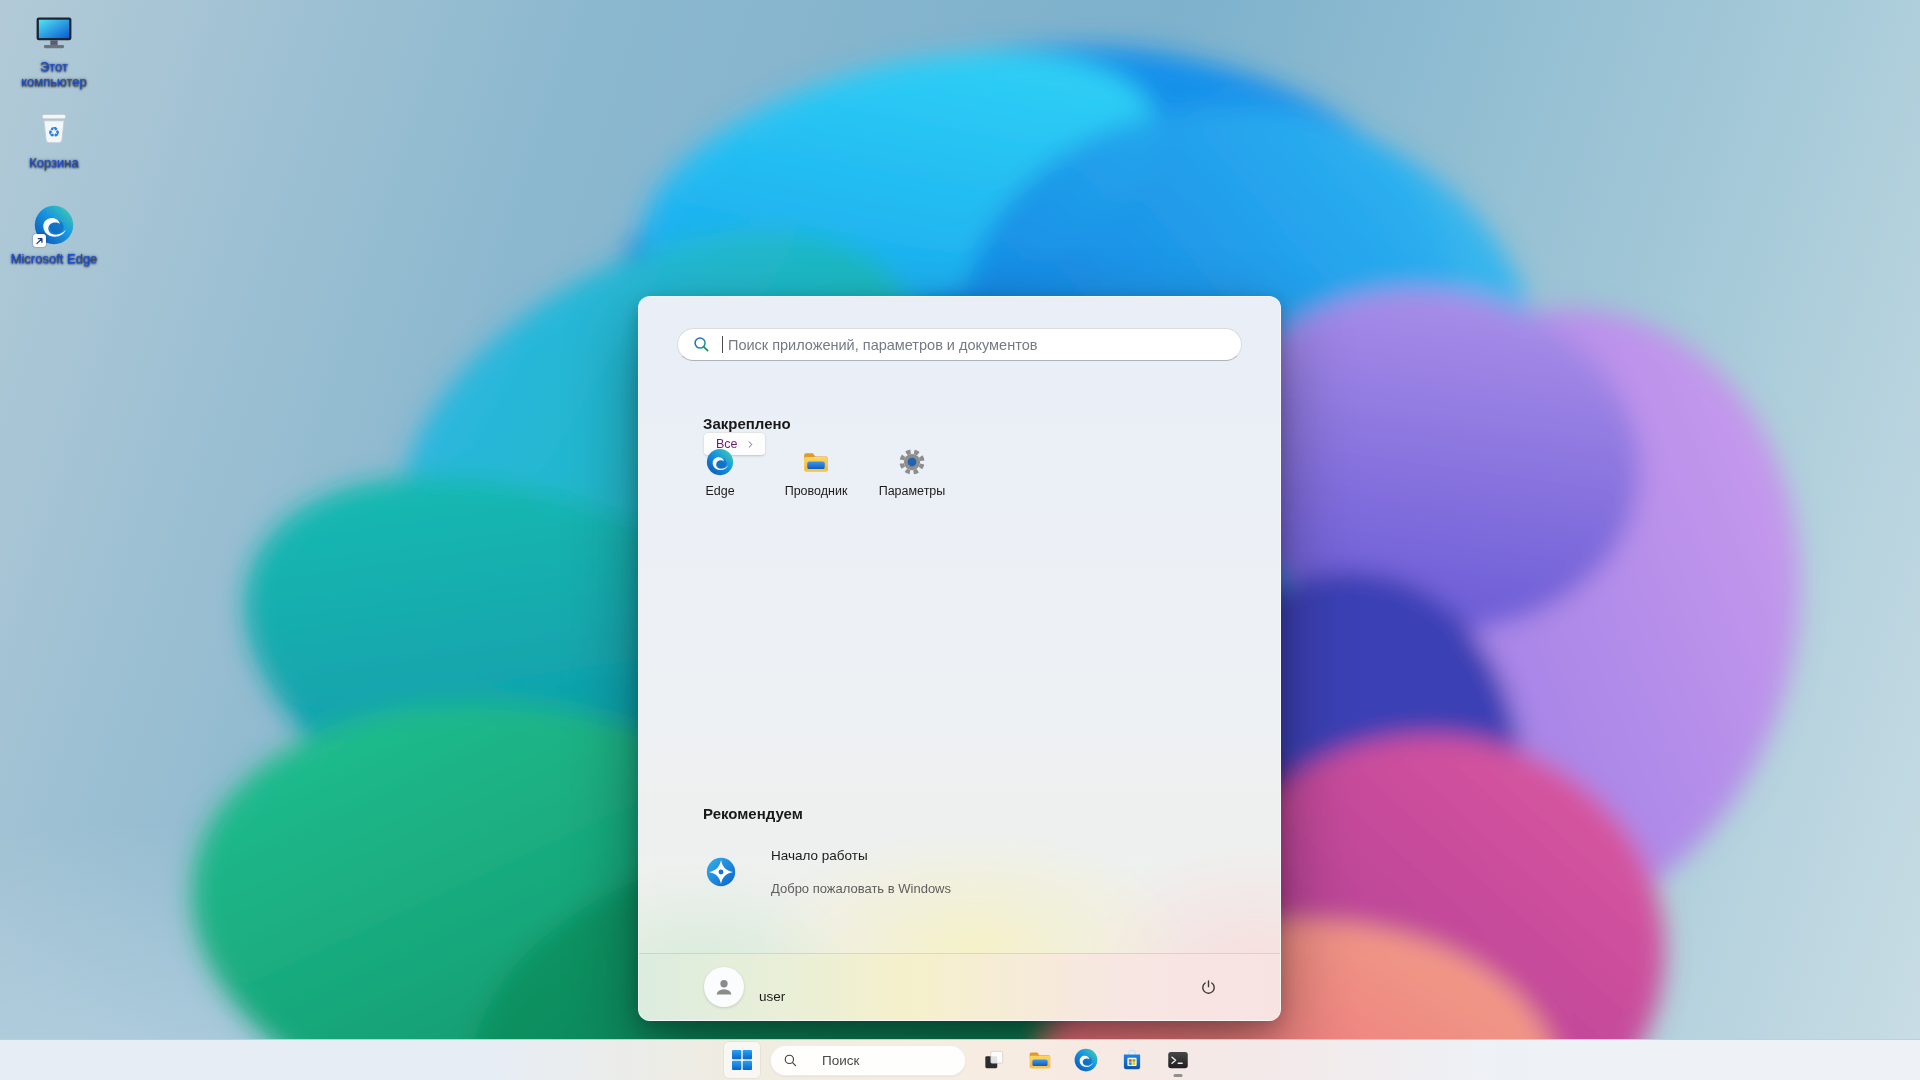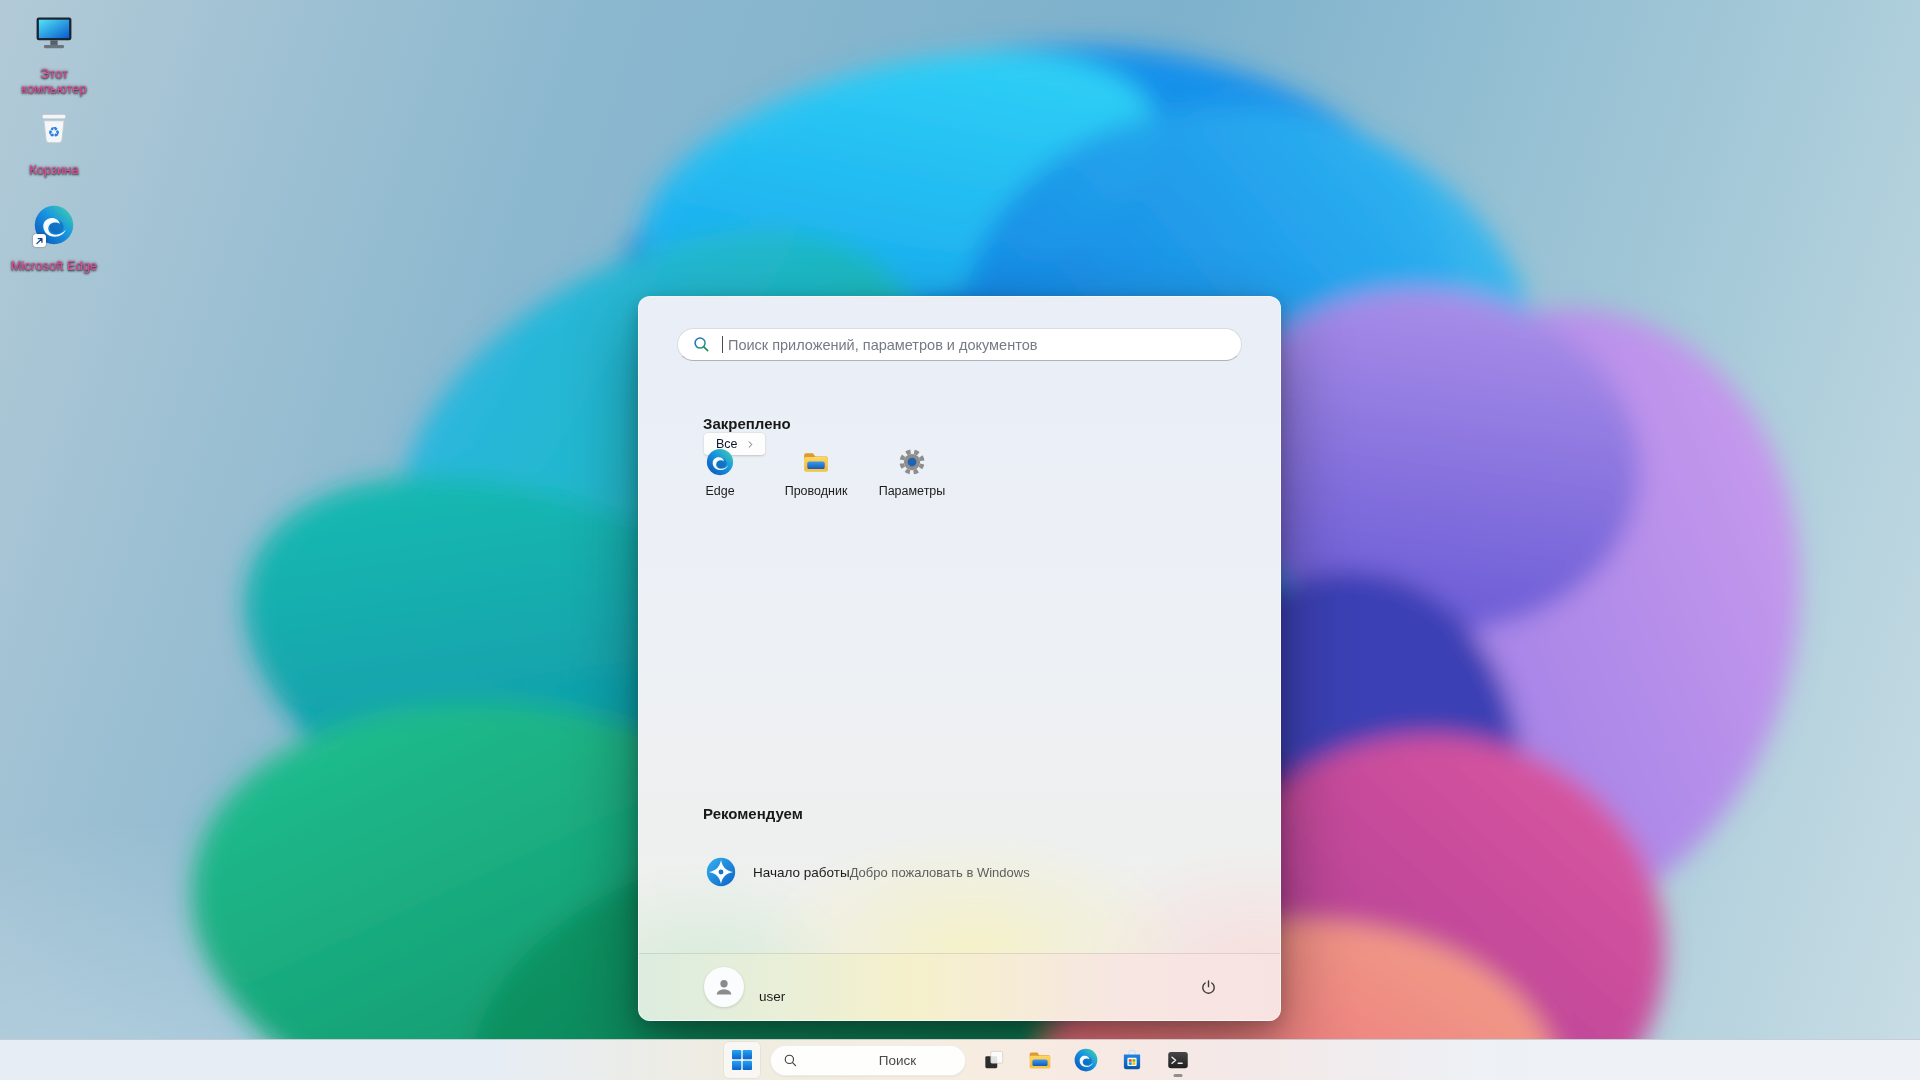--- a/index.html
+++ b/index.html
@@ -10,21 +10,21 @@
     background:
       radial-gradient(60% 40% at 10% 100%, rgba(255,255,255,.28), transparent 60%),
       linear-gradient(108deg,#b2cad7 0%,#8cb8cf 26%,#7db1cc 52%,#a3c8d7 78%,#c9dde5 100%);}
   .flower{position:absolute;inset:0;width:100%;height:100%;}
 
   
   .desktop-icons{position:absolute;left:8px;top:10px;width:92px;z-index:3;}
   .dicon{width:92px;height:96px;display:flex;flex-direction:column;align-items:center;cursor:default;}
   .dicon .glyph{width:46px;height:46px;display:flex;align-items:center;justify-content:center;position:relative;}
   .dicon .glyph svg{width:44px;height:44px;}
-  .dicon .lbl{margin-top:10px;font-size:13px;line-height:1.18;color:#ec4899;text-align:center;
+  .dicon .lbl{margin-top:3px;font-size:13px;line-height:1.18;color:#1d4ed8;text-align:center;
     text-shadow:0 1px 2px rgba(0,0,0,.9),0 0 3px rgba(0,0,0,.55);}
   .shortcut-badge{position:absolute;left:2px;bottom:1px;width:13px;height:13px;background:#fff;border-radius:3px;
     box-shadow:0 0 2px rgba(0,0,0,.45);display:flex;align-items:center;justify-content:center;}
   .shortcut-badge svg{width:9px;height:9px;}
 
   
   .start-menu{position:absolute;left:638px;top:296px;width:643px;height:725px;border-radius:12px;overflow:hidden;z-index:5;
     box-shadow:0 30px 70px rgba(0,0,0,.38),0 6px 20px rgba(0,0,0,.22);
     border:1px solid rgba(255,255,255,.55);box-sizing:border-box;
     background:
@@ -36,32 +36,32 @@
     border:1px solid #d8dbe0;border-bottom-color:#aeb2bc;border-radius:17px;display:flex;align-items:center;
     padding:4px 14px;box-sizing:border-box;}
   .menu-search svg{width:19px;height:19px;flex:none;}
   .caret{width:1px;height:17px;background:#4d4d4d;margin-left:11px;flex:none;}
   .menu-search input{border:none;outline:none;background:transparent;flex:1;margin-left:3px;font-size:14.5px;color:#333;
     font-family:"Liberation Sans","DejaVu Sans",sans-serif;}
   .menu-search input::placeholder{color:#757a84;opacity:1;}
   .sec-row{position:absolute;left:64px;right:64px;top:118px;display:flex;justify-content:space-between;align-items:flex-start;flex-direction:column;}
   .sec-title{font-size:15px;font-weight:bold;color:#191919;}
   .all-btn{display:flex;align-items:center;gap:7px;background:#fdfdfd;border:1px solid #e4e4e7;border-bottom-color:#cfd0d4;
-    border-radius:5px;padding:4px 9px 4px 12px;font-size:12.5px;color:#0f172a;box-shadow:0 1px 2px rgba(0,0,0,.07);cursor:pointer;}
+    border-radius:5px;padding:4px 9px 4px 12px;font-size:12.5px;color:#701a75;box-shadow:0 1px 2px rgba(0,0,0,.07);cursor:pointer;}
   .all-btn svg{width:11px;height:11px;}
   .pinned-grid{position:absolute;left:33px;top:138px;display:flex;}
   .tile{width:96px;height:88px;border-radius:6px;display:flex;flex-direction:column;align-items:center;padding-top:12px;
     box-sizing:border-box;cursor:pointer;}
   .tile svg{width:30px;height:30px;}
   .tile .lbl{margin-top:7px;font-size:12.5px;color:#1c1c1c;}
   .rec-title{position:absolute;left:64px;top:508px;}
   .rec-item{position:absolute;left:40px;top:544px;width:380px;height:62px;border-radius:6px;display:flex;align-items:center;
     padding-left:25px;box-sizing:border-box;cursor:pointer;}
   .rec-item svg{width:34px;height:34px;flex:none;}
-  .rec-text{margin-left:15px;display:flex;flex-direction:row;gap:0;}
+  .rec-text{margin-left:33px;display:flex;flex-direction:column;gap:18px;}
   .rec-t1{font-size:13.5px;color:#1b1b1b;}
   .rec-t2{font-size:13px;color:#5e5e5e;}
   .menu-footer{position:absolute;left:0;right:0;bottom:0;height:66px;
     border-top:1px solid rgba(110,110,110,.18);
     background:linear-gradient(90deg,#dcecdf 0%,#e9efd8 22%,#f5f0cb 42%,#f6ecd6 58%,#f7e6e2 75%,#f8e3e3 100%);}
   .user-btn{position:absolute;left:55px;top:13px;height:40px;display:flex;align-items:center;gap:15px;padding:0 10px;
     border-radius:6px;cursor:pointer;}
   .avatar{width:40px;height:40px;border-radius:50%;background:#fbfcfd;box-shadow:0 1px 3px rgba(0,0,0,.15);
     display:flex;align-items:center;justify-content:center;overflow:hidden;}
   .avatar svg{width:26px;height:26px;}
@@ -76,22 +76,22 @@
     background:linear-gradient(90deg,#e7edf4 0%,#e7edf4 26%,#efece1 38%,#f6eee0 48%,#f7e9e3 57%,#f3e9e9 66%,#edf1f6 78%,#eef2f7 100%);}
   .tb-center{position:absolute;left:50%;top:0;bottom:0;transform:translateX(-50%);display:flex;align-items:center;gap:10px;}
   .tb-btn{width:36px;height:36px;border-radius:5px;display:flex;align-items:center;justify-content:center;position:relative;cursor:pointer;}
   .tb-btn.active{background:rgba(255,255,255,.6);box-shadow:0 0 0 1px rgba(0,0,0,.04);}
   .tb-btn svg{width:26px;height:26px;}
   .tb-btn.start svg{width:20px;height:20px;}
   .run-dot{position:absolute;bottom:1px;left:50%;transform:translateX(-50%);width:9px;height:3px;border-radius:2px;background:#8f8f8f;}
   .tb-search{height:31px;width:196px;background:rgba(255,255,255,.9);border:1px solid rgba(0,0,0,.07);border-radius:16px;
     display:flex;align-items:center;padding:0 12px;box-sizing:border-box;box-shadow:0 1px 2px rgba(0,0,0,.05);cursor:text;}
   .tb-search svg{width:15px;height:15px;flex:none;}
-  .tb-search input{border:none;outline:none;background:transparent;flex:1;margin-left:9px;font-size:13.5px;color:#3d3d3d;
-    font-family:"Liberation Sans","DejaVu Sans",sans-serif;text-align:center;}
+  .tb-search input{border:none;outline:none;background:transparent;flex:1;margin-left:22px;font-size:13.5px;color:#3d3d3d;
+    font-family:"Liberation Sans","DejaVu Sans",sans-serif;}
   .tb-search input::placeholder{color:#4a4a4a;opacity:1;}
   .tb-tray{position:absolute;right:10px;top:0;bottom:0;display:flex;align-items:center;gap:13px;}
   .tray-btn{display:flex;align-items:center;justify-content:center;height:36px;border-radius:5px;cursor:pointer;}
   .tray-lang{font-size:13px;color:#1b1b1b;padding:0 2px;}
   .tray-btn svg{width:18px;height:18px;}
   .tray-clock{text-align:right;font-size:12px;line-height:1.3;color:#1b1b1b;cursor:pointer;}
 </style>
 </head>
 <body>
 

